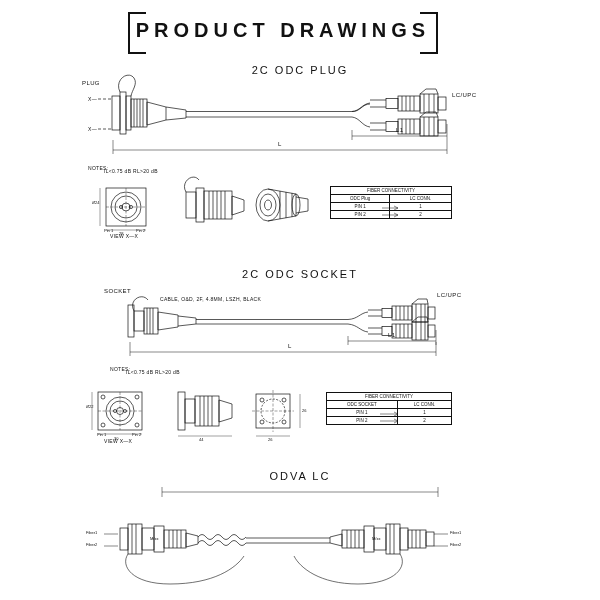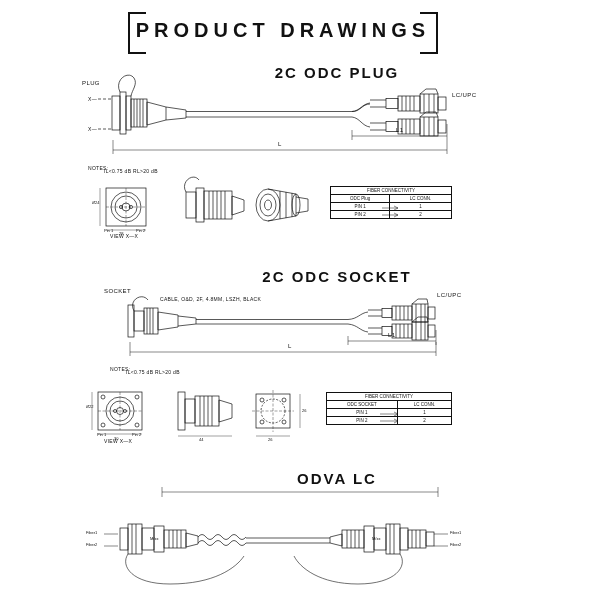--- a/index.html
+++ b/index.html
@@ -4,41 +4,41 @@
 <style>
   html,body{margin:0;padding:0;}
   body{
     width:600px;height:600px;
     background:#ffffff;
     font-family:"Liberation Sans", sans-serif;
     color:#111;
     overflow:hidden;
     position:relative;
   }
-  .page{position:absolute;inset:0;padding-left:37px;}
+  .page{position:absolute;inset:0;}
 
   
   .title-wrap{
     position:absolute; left:128px; top:12px; width:310px; height:42px;
   }
   .title-wrap .brk{
     position:absolute; top:0; bottom:0; width:16px;
     border-top:2px solid #111; border-bottom:2px solid #111;
   }
   .title-wrap .brk.l{left:0; border-left:2px solid #111;}
   .title-wrap .brk.r{right:0; border-right:2px solid #111;}
   .title-text{
     position:absolute; left:0; right:0; top:7px; text-align:center;
     font-size:20px; letter-spacing:5px; font-weight:700; color:#111;
   }
 
   
   .sec-head{
     position:absolute; text-align:center; width:100%;
-    font-size:15px; letter-spacing:2px; font-weight:700; color:#111;
+    font-size:11px; letter-spacing:2px; font-weight:400; color:#111;
   }
   .lbl{position:absolute;font-size:5px;color:#111;white-space:nowrap;letter-spacing:.3px;}
   .lbl6{position:absolute;font-size:6px;color:#111;white-space:nowrap;letter-spacing:.4px;}
   .lbl4{position:absolute;font-size:4px;color:#111;white-space:nowrap;}
 
   
   table.fc{position:absolute;border-collapse:collapse;font-size:4.5px;}
   table.fc td,table.fc th{border:1px solid #111;padding:0 2px;text-align:center;font-weight:normal;line-height:7px;}
   table.fc th{font-size:4.5px;}
 

